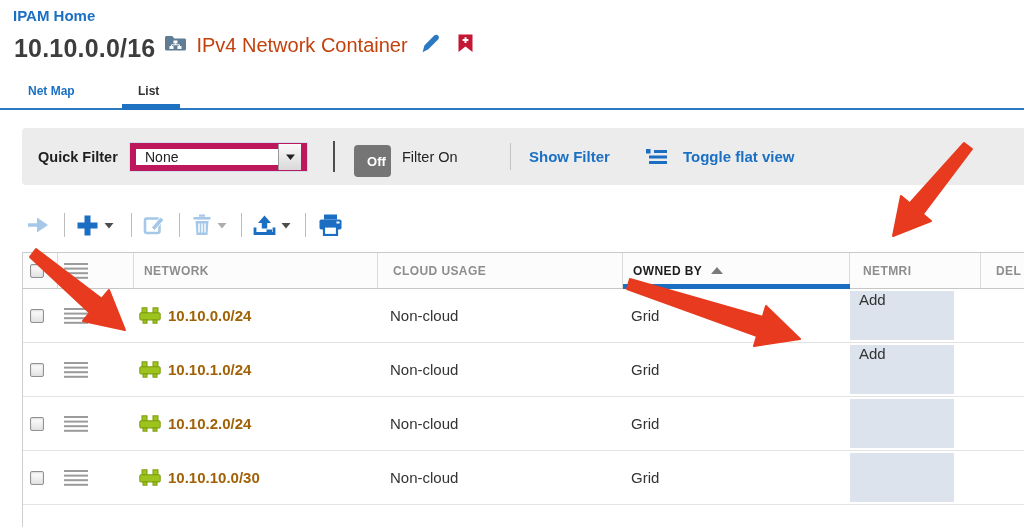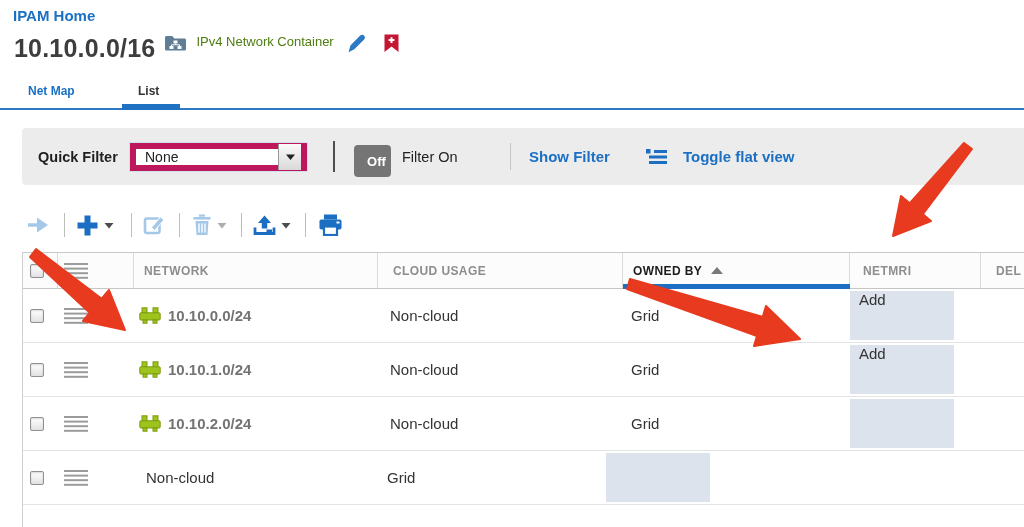--- a/index.html
+++ b/index.html
@@ -7,21 +7,21 @@
               font-family:"Liberation Sans", sans-serif; }
   .page { position:relative; width:1024px; height:527px; background:#fff; }
 
   
   .breadcrumb { position:absolute; left:13px; top:7px; font-size:15px; font-weight:700;
                 color:#1b70c4; text-decoration:none; cursor:pointer; }
   .title-row { position:absolute; left:14px; top:34px; display:flex; align-items:flex-start; height:30px; }
   .page-title { font-size:25px; font-weight:600; color:#3d3d3d; letter-spacing:0.2px; }
   .title-row .icon { display:inline-flex; align-items:center; }
   .container-icon { margin-left:9px; }
-  .subtitle { font-size:13px; color:#4d7c0f; margin-left:9px; }
+  .subtitle { font-size:20px; color:#c2410c; margin-left:9px; }
   .pencil-icon { margin-left:12px; cursor:pointer; }
   .bookmark-icon { margin-left:17px; cursor:pointer; }
 
   
   .tabs { position:absolute; left:0; top:78px; width:1024px; height:32px;
           border-bottom:2px solid #2e7ac2; }
   .tab { position:absolute; top:6px; font-size:12px; font-weight:700; cursor:pointer; }
   .tab-netmap { left:28px; color:#1b70c4; }
   .tab-list { left:138px; color:#333; }
   .tab-indicator { position:absolute; left:122px; bottom:-2px; width:58px; height:6px;
@@ -70,21 +70,21 @@
                 border-bottom:7px solid #7a7a7a; margin-left:9px; }
   .sort-bar { position:absolute; left:0; right:-1px; bottom:-1px; height:5px; background:#1b6ec2; }
   .row { display:flex; height:54px; border-bottom:1px solid #e3e3e3; align-items:center; }
   .cell { display:flex; align-items:center; height:100%; }
   .cell.c3{padding-left:5px;} .cell.c4{padding-left:12px; font-size:15px; color:#333;}
   .cell.c5{padding-left:8px; font-size:15px; color:#333;}
   .checkbox { width:14px; height:14px; margin-left:7px; border:1px solid #919191; border-radius:2px;
               background:linear-gradient(#ffffff,#e2e2e2); box-shadow:inset 0 1px 2px rgba(0,0,0,0.15);
               cursor:pointer; }
   .hamburger { margin-left:6px; cursor:pointer; display:inline-flex; }
-  .net-link { font-size:15px; font-weight:700; color:#737373; text-decoration:none;
+  .net-link { font-size:15px; font-weight:700; color:#a16207; text-decoration:none;
               margin-left:7px; cursor:pointer; }
   .net-icon { display:inline-flex; }
   .netmri-fill { margin-top:2px; margin-bottom:2px; width:104px; height:49px; background:#dce3ec;
                  display:flex; align-items:flex-start; padding-left:9px; font-size:15px; color:#333; }
   .annotations { position:absolute; left:0; top:0; width:1024px; height:527px;
                  pointer-events:none; z-index:60; }
 </style>
 </head>
 <body>
 
@@ -371,20 +371,34 @@
         <svg width="24" height="16" viewBox="0 0 24 16">
               <g fill="#9b9b9b">
                 <rect y="0" width="24" height="2"></rect>
                 <rect y="4.6" width="24" height="2"></rect>
                 <rect y="9.2" width="24" height="2"></rect>
                 <rect y="13.8" width="24" height="2"></rect>
               </g>
             </svg>
       </span>
         </div>
+      <div class="cell c3">
+        <span class="net-icon">
+          <svg width="22" height="17" viewBox="0 0 22 17">
+              <g stroke="#7d9b10" stroke-width="1" fill="#9cc41c">
+            <rect x="3" y="0.8" width="5" height="5.4"></rect>
+                <rect x="14" y="0.8" width="5" height="5.4"></rect>
+            <rect x="0.8" y="5.8" width="20.4" height="7.2" rx="1"></rect>
+            <rect x="4" y="13" width="4" height="3.2"></rect>
+                <rect x="14" y="13" width="4" height="3.2"></rect>
+          </g>
+            </svg>
+        </span>
+        <a class="net-link">10.10.10.0/30</a>
+      </div>
       <div class="cell c4">Non-cloud</div>
       <div class="cell c5">Grid</div>
       <div class="cell c6">
           <div class="netmri-fill">
         <span></span>
       </div>
         </div>
       <div class="cell c7"></div>
     </div>
   </div>

